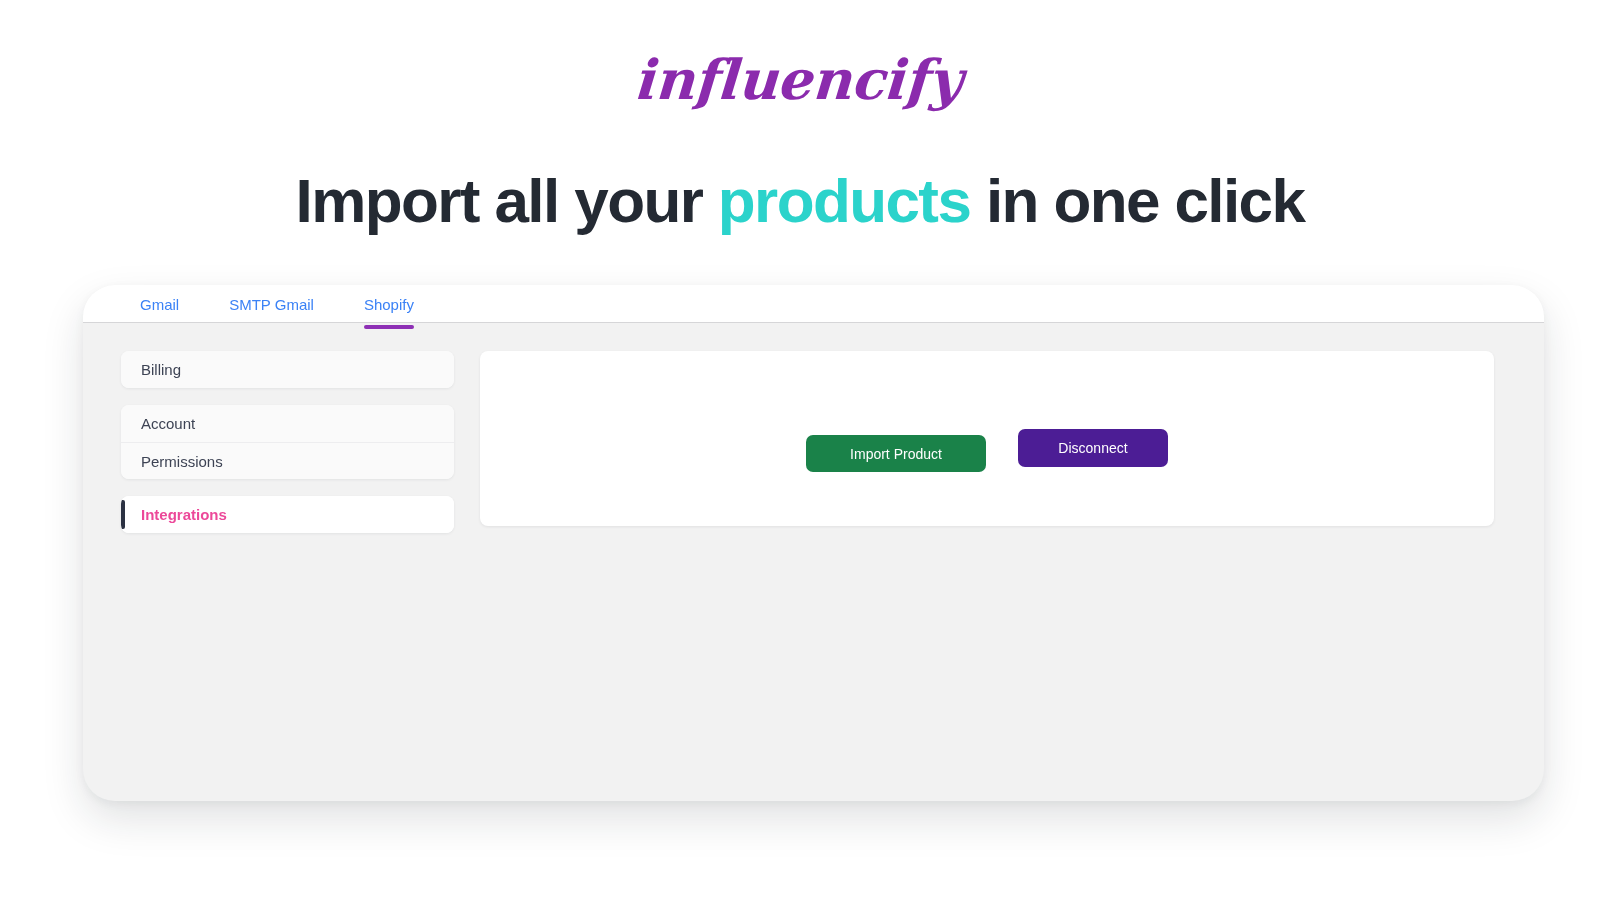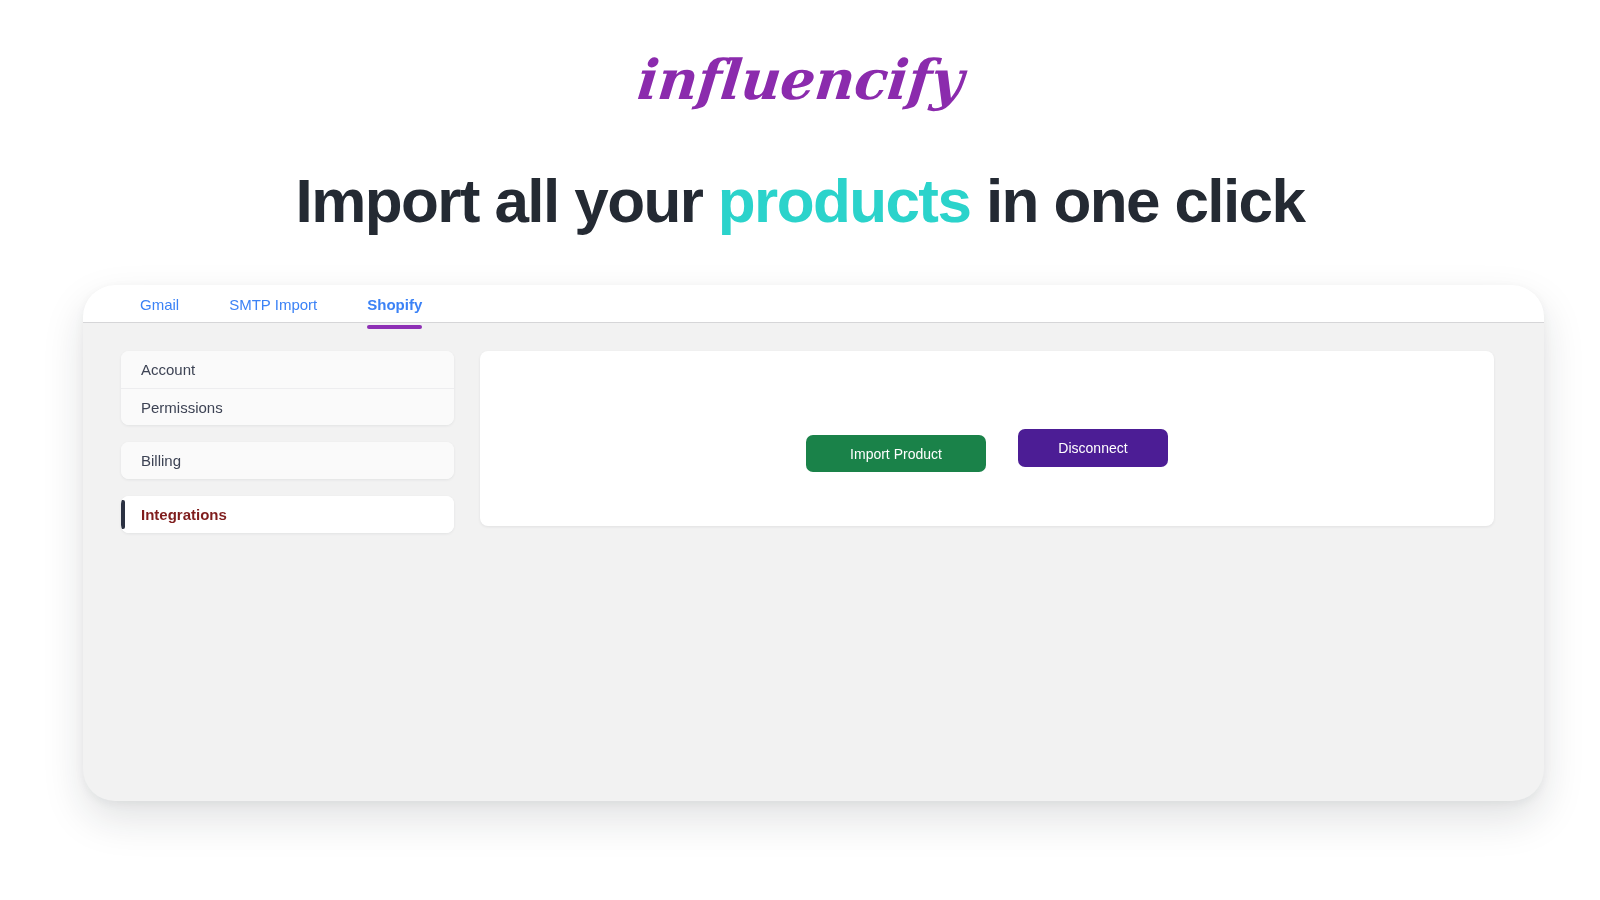--- a/index.html
+++ b/index.html
@@ -84,21 +84,21 @@
   .tab {
     position: relative;
     font-size: 15px;
     color: #3b82f6;
     line-height: 1;
     padding: 12px 0 16px 0;
     margin-right: 50px;
     cursor: pointer;
     white-space: nowrap;
   }
-  .tab.active { font-weight: 700; }
+  .tab.active { font-weight: 400; }
   .tab.active::after {
     content: "";
     position: absolute;
     left: 0;
     right: 0;
     bottom: -1px;
     height: 4px;
     background: #8E30B5;
     border-radius: 2px;
   }
@@ -131,21 +131,21 @@
     align-items: center;
     padding-left: 20px;
     font-size: 15px;
     color: #3D4354;
     cursor: pointer;
     background: #FAFAFA;
   }
   .nav-item + .nav-item { border-top: 1px solid #EDEDEF; }
   .nav-item.active {
     background: #ffffff;
-    color: #7f1d1d;
+    color: #ec4899;
     font-weight: 700;
   }
   .nav-item.active::before {
     content: "";
     position: absolute;
     left: 0;
     top: 4px;
     bottom: 4px;
     width: 4px;
     background: #2B3142;
@@ -211,43 +211,43 @@
     <span>Import all your </span><span class="accent">products</span><span> in one click</span>
   </h1>
 
   <div class="app-shell">
 
     <div class="tabbar">
       <div class="tab">
         <span>Gmail</span>
       </div>
       <div class="tab">
-        <span>SMTP Import</span>
+        <span>SMTP Gmail</span>
       </div>
       <div class="tab active">
         <span>Shopify</span>
       </div>
     </div>
 
     <div class="app-body">
 
       <nav class="sidebar">
 
         <div class="nav-group">
           <div class="nav-item">
+            <span>Billing</span>
+          </div>
+        </div>
+
+        <div class="nav-group">
+          <div class="nav-item">
             <span>Account</span>
           </div>
           <div class="nav-item">
             <span>Permissions</span>
-          </div>
-        </div>
-
-        <div class="nav-group">
-          <div class="nav-item">
-            <span>Billing</span>
           </div>
         </div>
 
         <div class="nav-group is-active">
           <div class="nav-item active">
             <span>Integrations</span>
           </div>
         </div>
 
 

